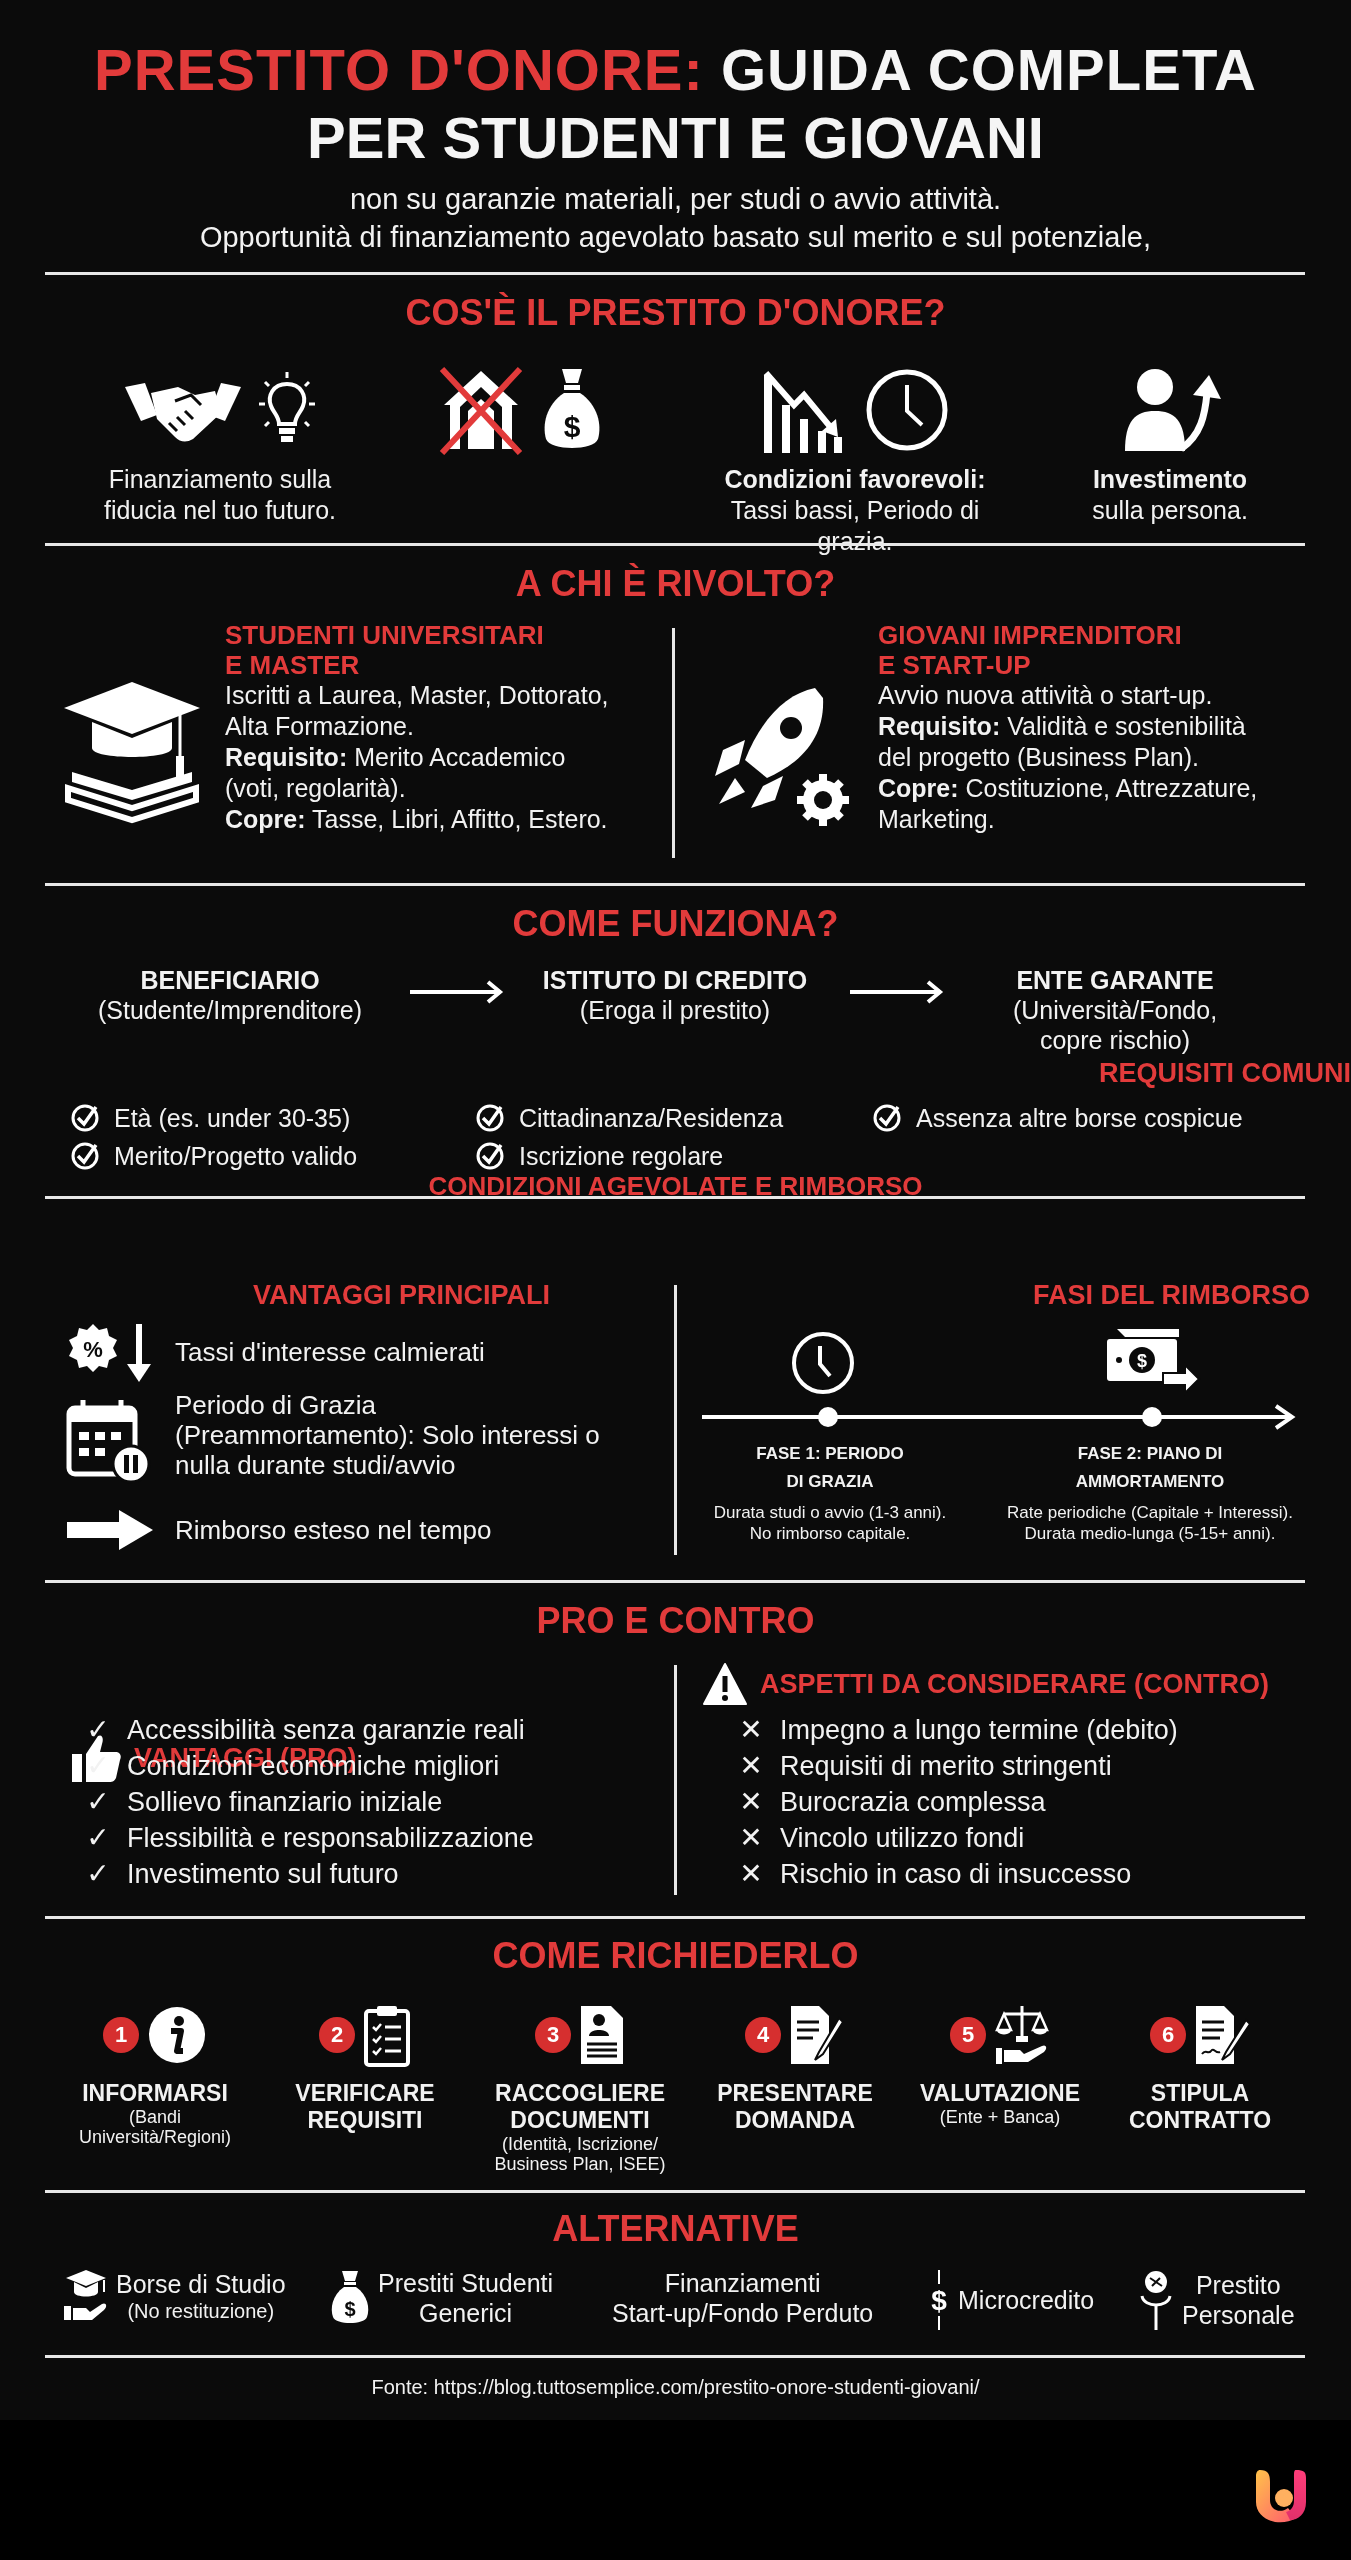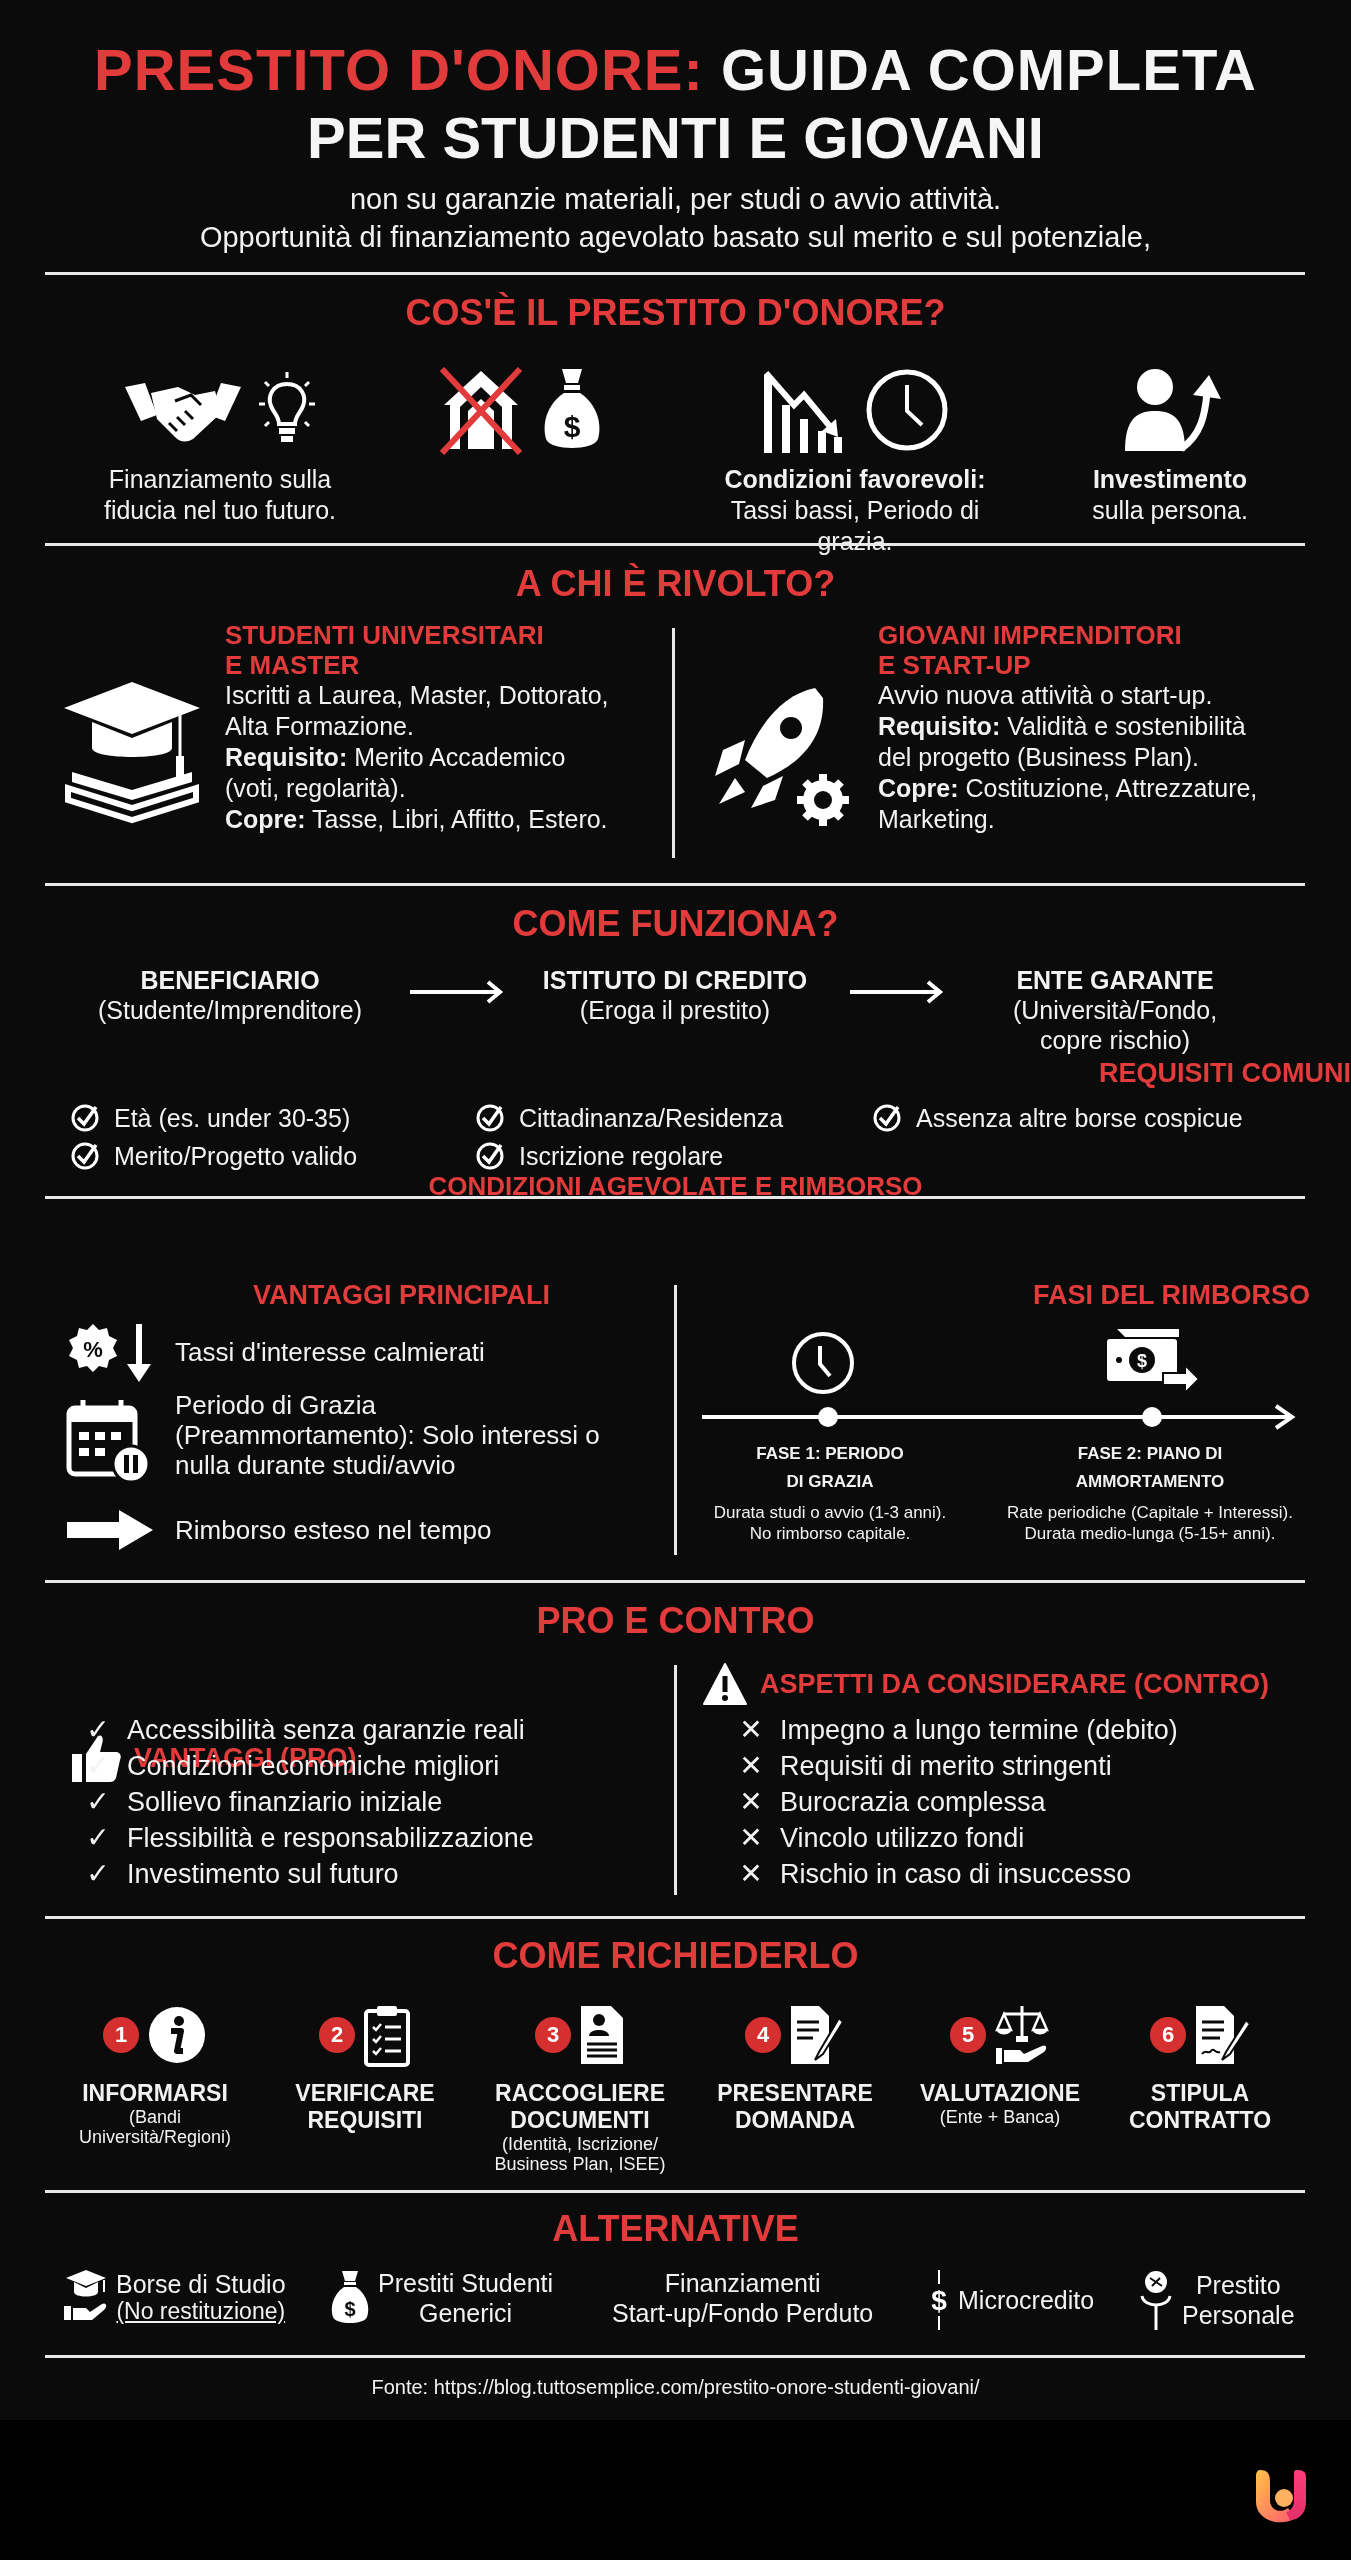--- a/index.html
+++ b/index.html
@@ -55,21 +55,21 @@
 
   .step { position: absolute; top: 2000px; text-align: center; width: 200px; }
   .step-icons { height: 70px; display: flex; align-items: center; justify-content: center; gap: 8px; }
   .badge { width: 36px; height: 36px; border-radius: 50%; background: #d62f2f; color: #fff; font-weight: 700;
     font-size: 22px; display: flex; align-items: center; justify-content: center; }
   .step .h { font-size: 23px; font-weight: 700; line-height: 27px; margin-top: 10px; }
   .step .d { font-size: 18px; line-height: 20px; }
 
   .alt { position: absolute; top: 2268px; display: flex; align-items: center; gap: 8px; }
   .alt .t { font-size: 25px; line-height: 30px; text-align: center; }
-  .alt .t small { font-size: 23px; display: block; line-height: 24px; text-decoration: underline; }
+  .alt .t small { font-size: 20px; display: block; line-height: 24px; }
 
   .source { position: absolute; top: 2376px; left: 0; width: 1351px; text-align: center; font-size: 20px; }
   .logo { position: absolute; left: 1250px; top: 2462px; width: 64px; height: 64px; }
 </style>
 </head>
 <body>
 
 <div class="page">
 
   <div class="title1">

